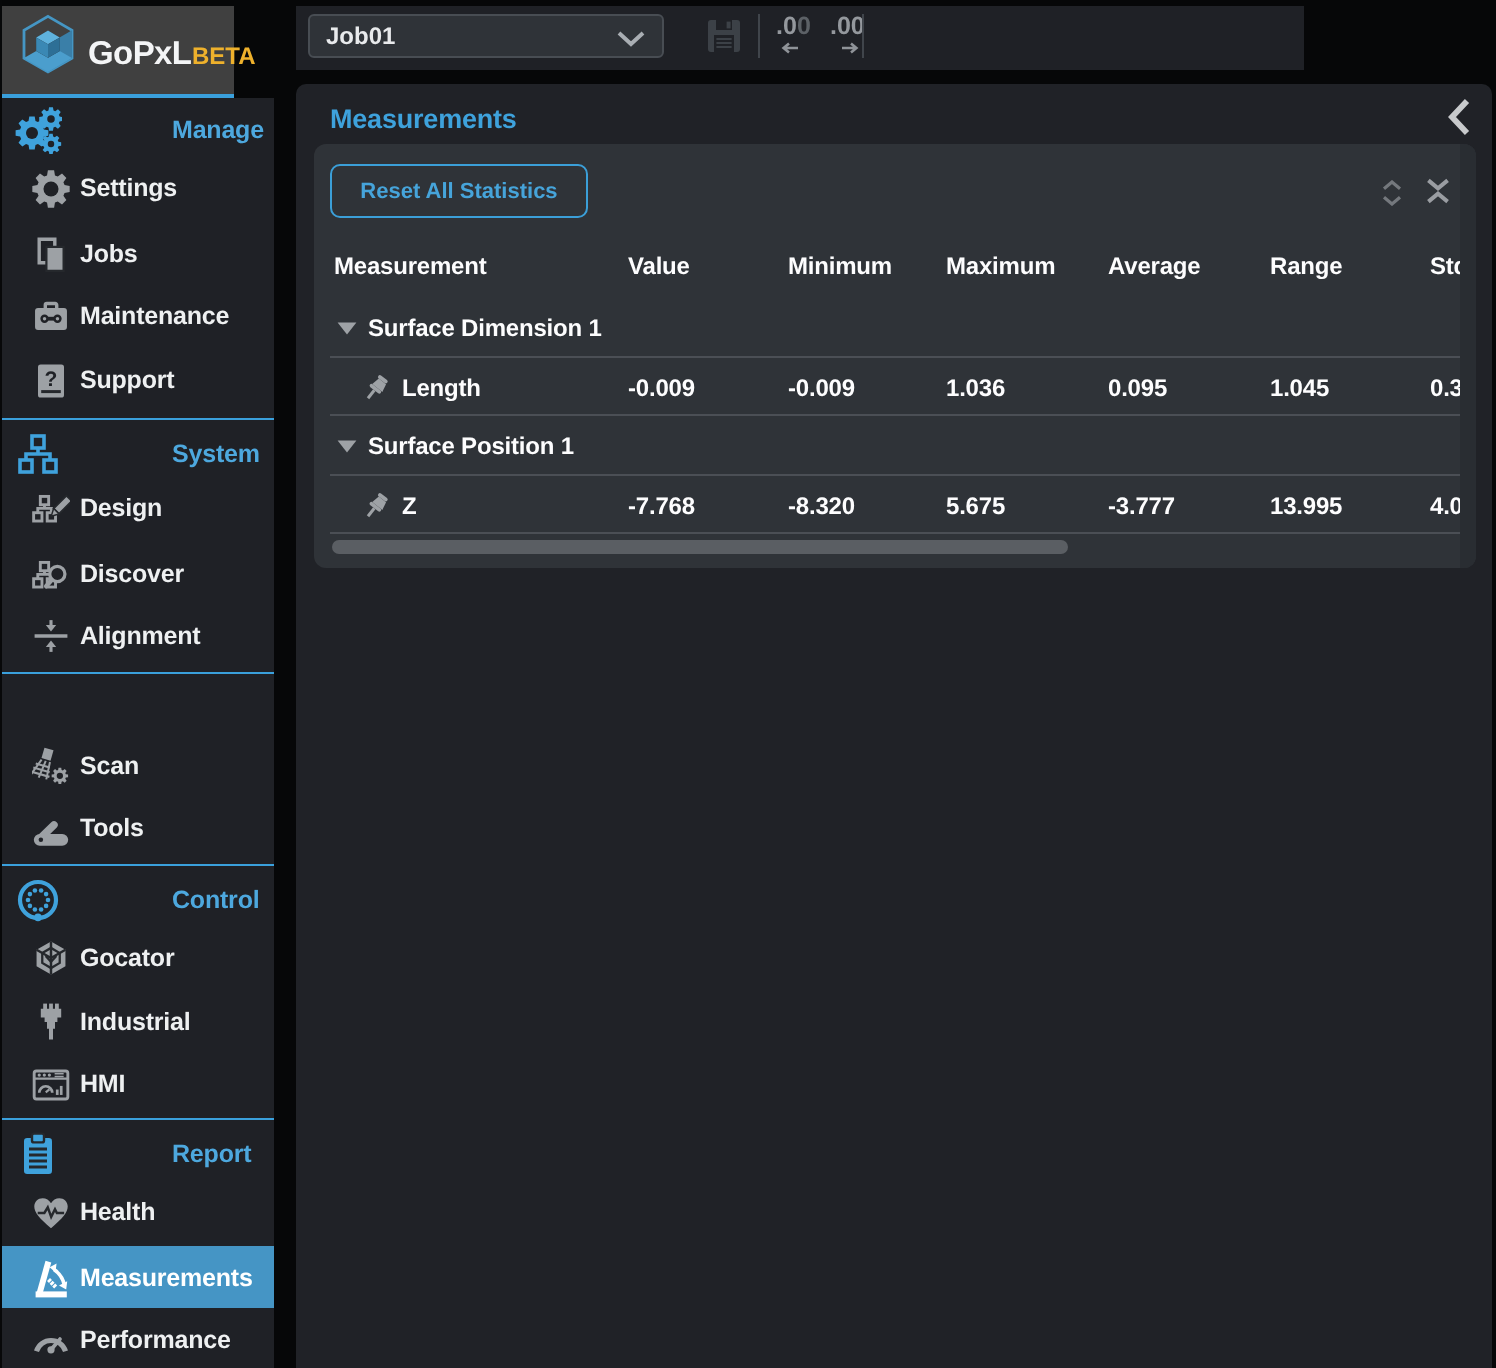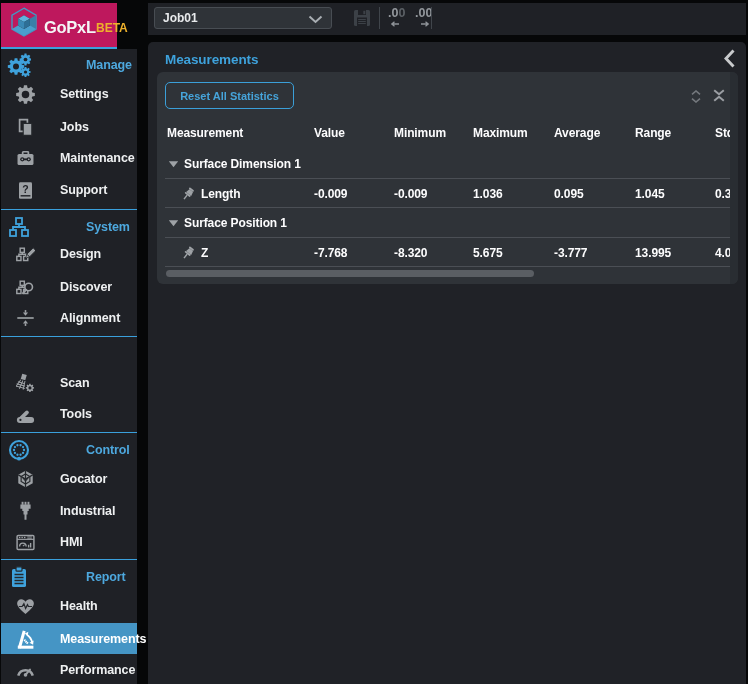--- a/index.html
+++ b/index.html
@@ -1,34 +1,34 @@
 <!DOCTYPE html>
 <html><head>
 <meta charset="utf-8">
 <style>
 * { margin:0; padding:0; box-sizing:border-box; }
 html,body { width:748px; height:684px; overflow:hidden; }
 body { background:#060708; font-family:"Liberation Sans", sans-serif; position:relative; }
 .abs { position:absolute; }
 
 
-#logo { left:0; top:3px; width:117px; height:46px; background:#be185d; border-bottom:2px solid #3aa0dc; }
+#logo { left:0; top:3px; width:117px; height:46px; background:#404040; border-bottom:2px solid #3aa0dc; }
 #sidebar { left:0; top:49px; width:137px; height:635px; background:#1f2126; }
 .srow { position:absolute; left:0; width:137px; height:28px; display:flex; align-items:center; }
 .srow .ic { position:absolute; display:flex; align-items:center; justify-content:center; }
 .sec .ic { left:7px; width:24px; height:24px; }
 .itm .ic { left:16px; width:19px; height:19px; }
 .sec .lbl { position:absolute; left:38px; color:#4da8de; font-weight:bold; font-size:12.5px; letter-spacing:-0.1px;padding-left:48px; }
-.itm .lbl { position:absolute; left:60px; color:#eef0f1; font-weight:bold; font-size:12.5px; letter-spacing:-0.1px; }
+.itm .lbl { position:absolute; left:40px; color:#eef0f1; font-weight:bold; font-size:12.5px; letter-spacing:-0.1px; }
 .hl { background:#4595c5; }
 .hl .lbl { color:#ffffff; }
 .bluline { position:absolute; left:0; width:137px; height:1px; background:#3aa0dc; }
 
 
-#topbar { left:148px; top:3px; width:598px; height:32px; background:#1f2126; }
+#topbar { left:148px; top:3px; width:504px; height:32px; background:#1f2126; }
 #jobsel { position:absolute; left:6px; top:4px; width:178px; height:22px; background:#2f3338; border:1px solid #484d53; border-radius:3px; color:#e8eaec; font-size:12px; font-weight:bold; line-height:20px; padding-left:8px; }
 #jobsel .chev { position:absolute; right:10px; top:6px; }
 
 
 #panel { left:148px; top:42px; width:598px; height:642px; background:#202227; border-radius:5px 5px 0 0; }
 #ptitle { position:absolute; left:17px; top:10px; color:#3ea2dc; font-size:13.5px; font-weight:bold; letter-spacing:-0.1px; }
 #card { position:absolute; left:9px; top:30px; width:581px; height:212px; background:#2f3338; border-radius:6px; overflow:hidden; }
 #vtrack { position:absolute; right:0; top:0; width:8px; height:212px; background:#292d32; z-index:5; }
 #resetbtn { position:absolute; left:8px; top:10px; width:129px; height:27px; border:1px solid #3b9fd8; border-radius:5px; color:#46a4da; font-size:11px; font-weight:bold; text-align:center; line-height:26px; }
 .tbl { position:absolute; left:0; width:573px; height:30px; }

